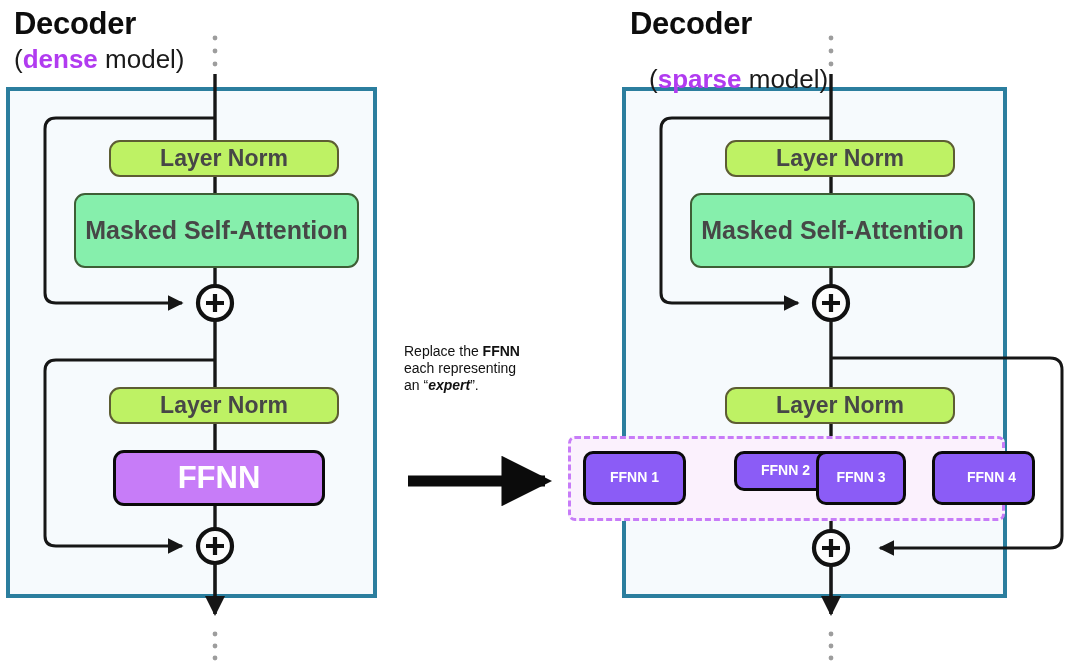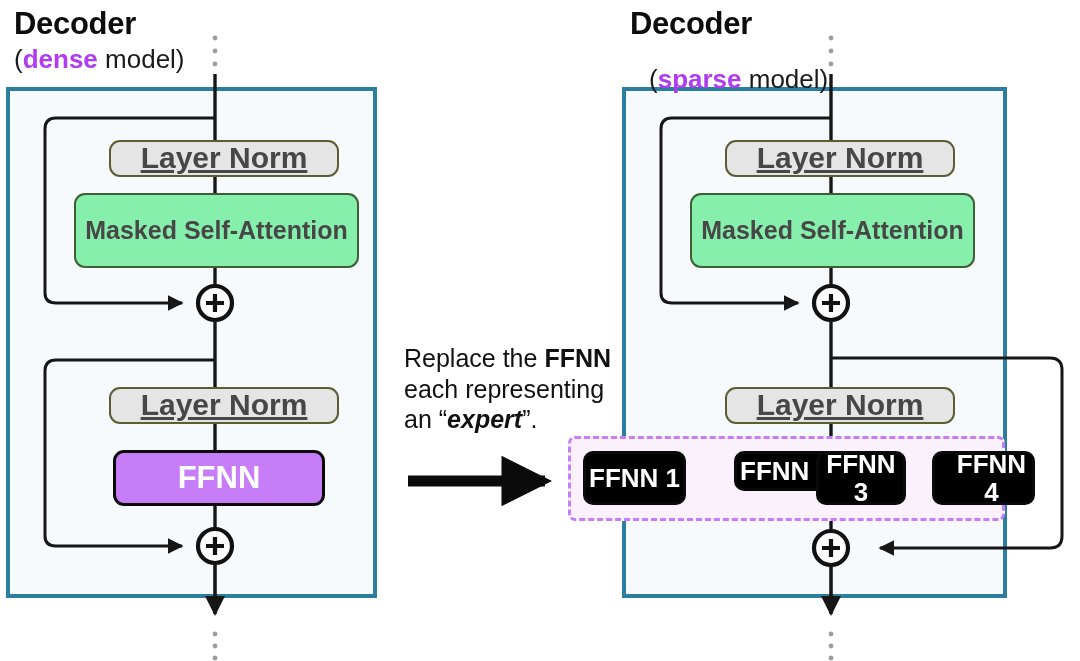--- a/index.html
+++ b/index.html
@@ -61,62 +61,61 @@
     position: absolute;
     box-sizing: border-box;
     display: flex;
     align-items: center;
     justify-content: center;
     text-align: center;
     font-weight: bold;
     line-height: 1.08;
   }
   .node.layernorm {
-    background: #e5e5e5;
+    background: #bef264;
     border: 2.5px solid #5d5d33;
     border-radius: 11px;
     color: #474747;
-    font-size: 30px;
-    text-decoration: underline;
+    font-size: 23px;
   }
   .node.attention {
     background: #86efac;
     border: 2.5px solid #3e5e36;
     border-radius: 11px;
     color: #474747;
     font-size: 25px;
   }
   .node.ffnn {
     background: #c77cf8;
     border: 3.5px solid #0a0a0a;
     border-radius: 11px;
     color: #ffffff;
     font-size: 31px;
   }
   .node.expert {
-    background: #000000;
+    background: #8b5cf6;
     border: 3.5px solid #0a0a0a;
     border-radius: 10px;
     color: #ffffff;
-    font-size: 26px;
+    font-size: 14px;
   }
 
   
   .expert-group {
     position: absolute;
     box-sizing: border-box;
     background: #fbf1fd;
     border: 3px dashed #c77cf8;
     border-radius: 7px;
   }
 
   
   .caption {
     position: absolute;
-    font-size: 25px;
+    font-size: 14px;
     color: #111111;
     line-height: 1.22;
     white-space: nowrap;
   }
   .caption b { font-weight: bold; }
   .caption i { font-style: italic; font-weight: bold; }
 </style>
 </head>
 <body>
 

